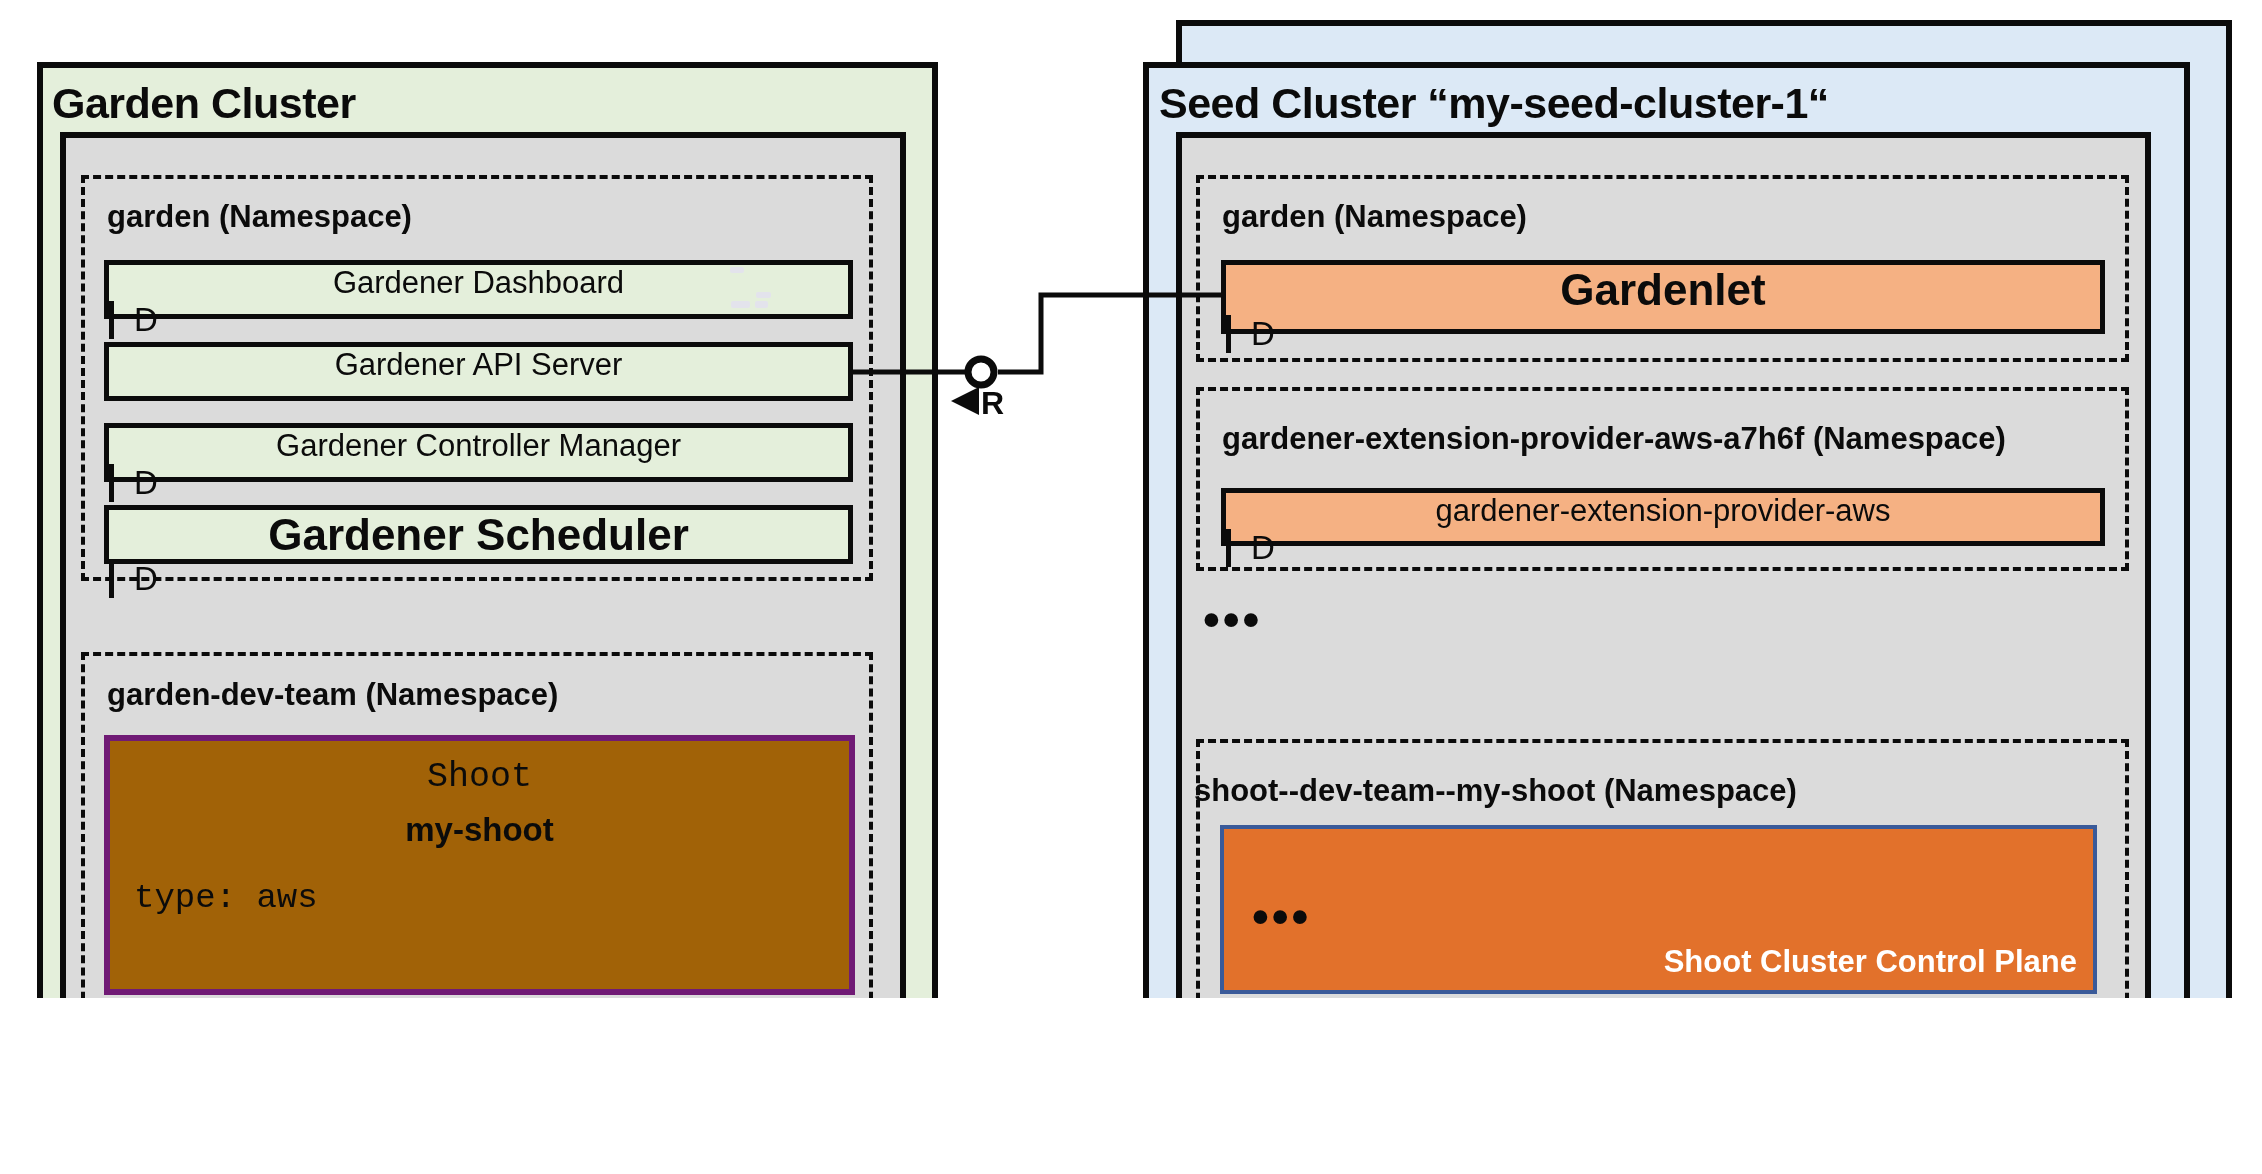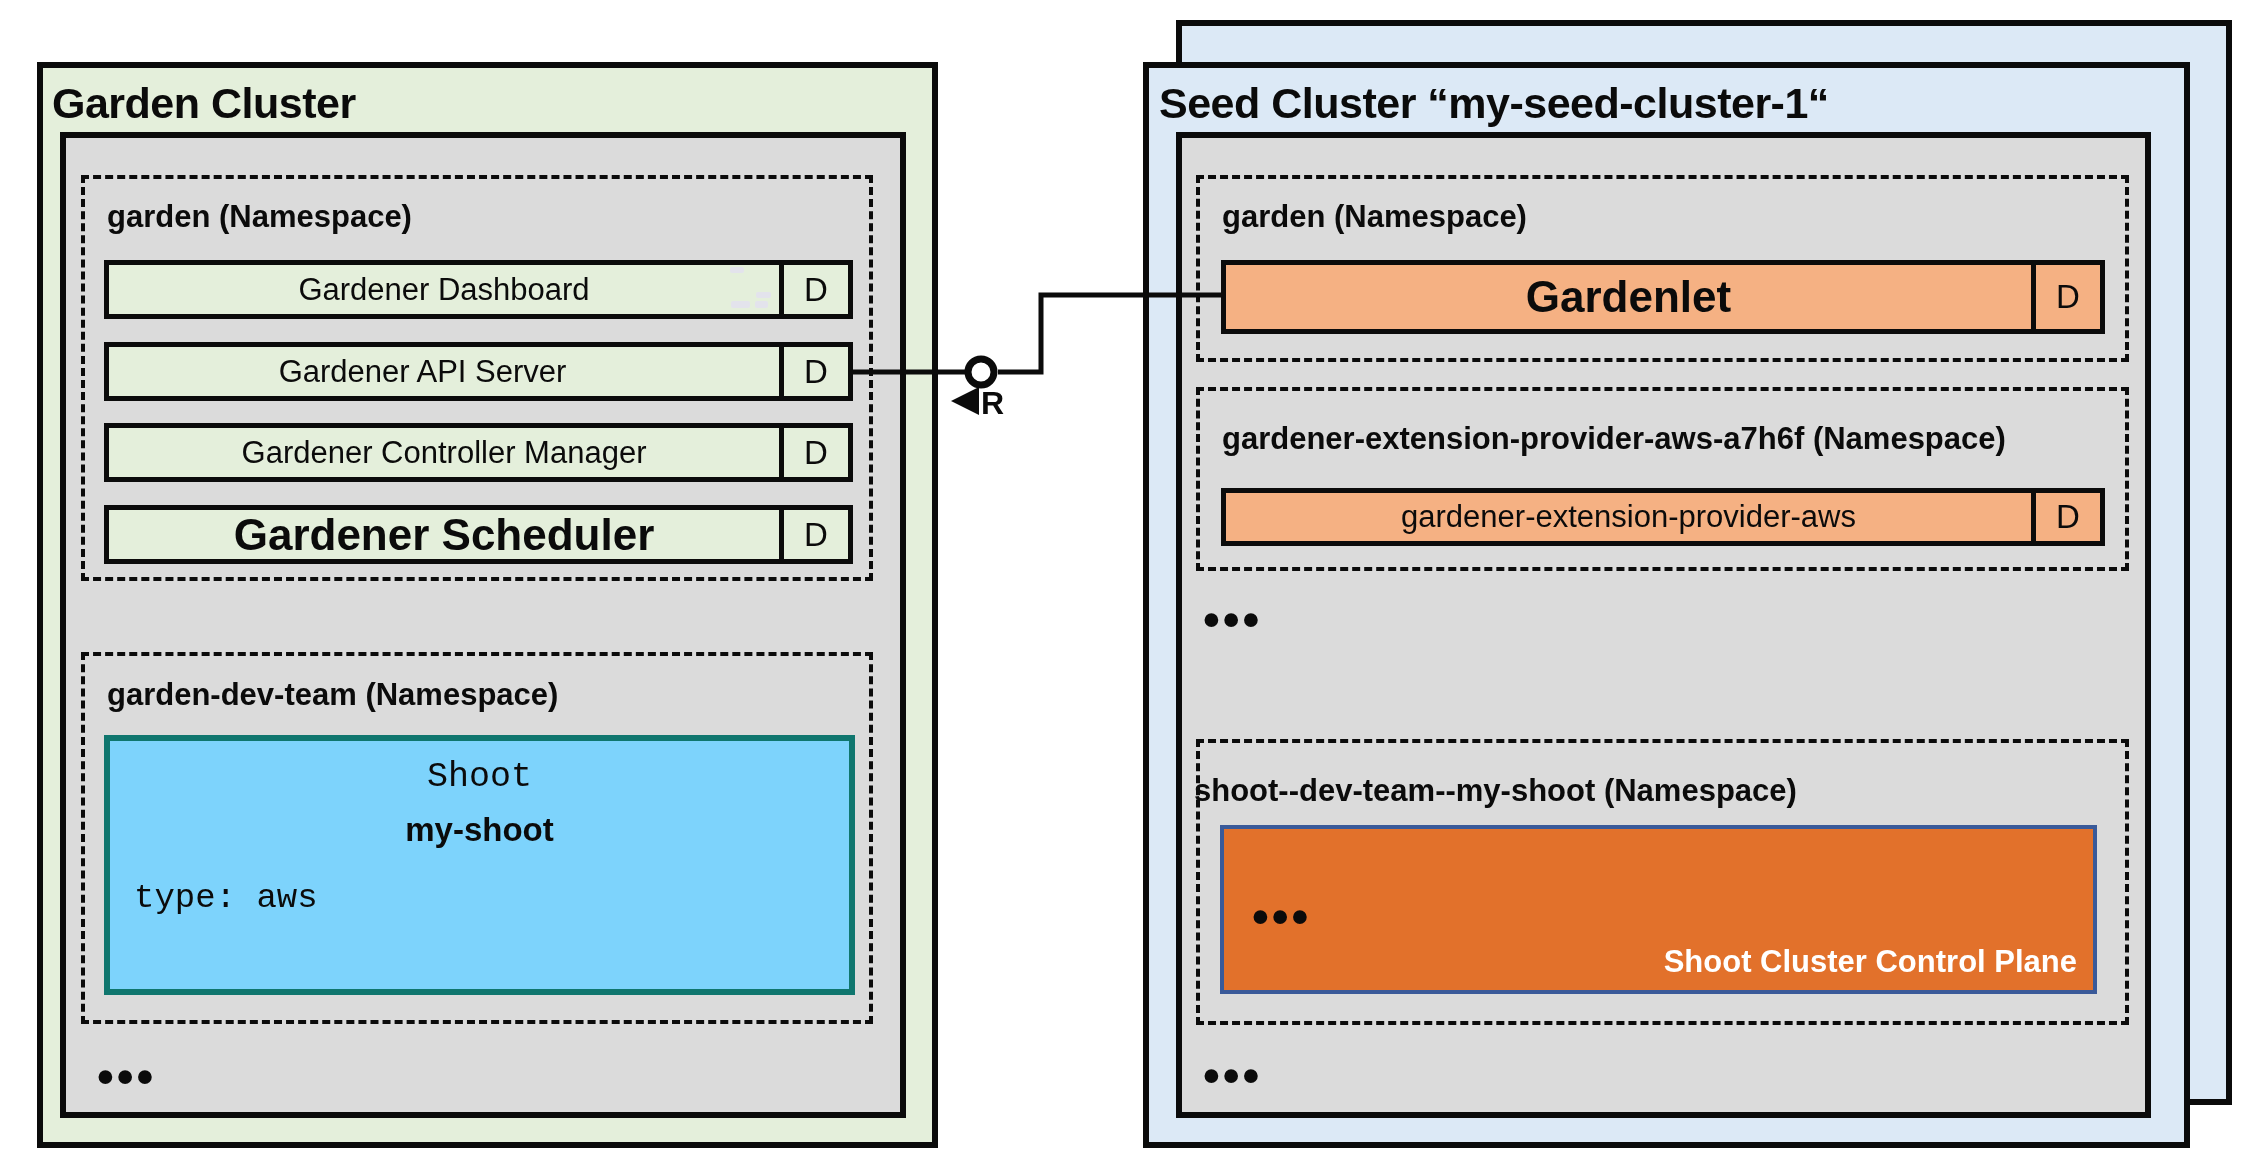--- a/index.html
+++ b/index.html
@@ -1,36 +1,36 @@
 <!DOCTYPE html>
 <html><head>
 <meta charset="utf-8">
 <style>
   html,body{margin:0;padding:0;background:#ffffff;}
   .canvas{
-    position:relative;width:2262px;height:1174px;background:#ffffff;overflow:hidden;
+    position:relative;width:2262px;height:998px;background:#ffffff;overflow:hidden;
     font-family:"Liberation Sans",sans-serif;color:#0b0b0b;
   }
   .abs{position:absolute;box-sizing:border-box;}
   .cluster-box{border:6px solid #0b0b0b;}
   .green-bg{background:#E4EFDB;}
   .blue-bg{background:#DCE9F6;}
   .panel{background:#DBDBDB;border:6px solid #0b0b0b;}
   .ns{border:4px dashed #0b0b0b;}
   .cluster-title{font-size:43px;font-weight:600;letter-spacing:-0.5px;white-space:nowrap;line-height:1.1;}
   .ns-label{font-size:31px;font-weight:700;white-space:nowrap;line-height:1.2;}
-  .row{display:flex;border:5px solid #0b0b0b;align-items:stretch;}
+  .row{display:flex;border:5px solid #0b0b0b;align-items:stretch;flex-direction:column;}
   .row-green{background:#E4EFDB;}
   .row-orange{background:#F5B183;}
   .row-label{flex:1;display:flex;align-items:center;justify-content:center;font-size:31px;white-space:nowrap;}
   .row-label.bold{font-weight:700;font-size:44px;}
   .d-cell{width:64px;border-left:5px solid #0b0b0b;display:flex;align-items:center;justify-content:center;font-size:33px;}
   .ellipsis{font-size:48px;font-weight:700;letter-spacing:3px;line-height:1;white-space:nowrap;}
   .mono{font-family:"Liberation Mono","DejaVu Sans Mono",monospace;}
-  .shoot-card{background:#7dd3fc;border:6px solid #0f766e;text-align:center;}
+  .shoot-card{background:#a16207;border:6px solid #701a75;text-align:center;}
   .shoot-kind{font-size:35px;margin-top:14px;line-height:1.3;}
   .shoot-name{font-size:33px;font-weight:700;line-height:1.3;margin-top:8px;}
   .shoot-spec{position:absolute;left:24px;bottom:16px;text-align:left;font-size:34px;line-height:1.45;white-space:pre;}
   .cp-box{background:#E2712B;border:4px solid #3A5A99;}
   .cp-caption{position:absolute;right:16px;bottom:10px;color:#ffffff;font-size:31px;font-weight:700;white-space:nowrap;}
   .overlay{position:absolute;left:0;top:0;pointer-events:none;}
   .art{position:absolute;background:#E3E3EC;border-radius:2px;}
 </style>
 </head>
 <body>

